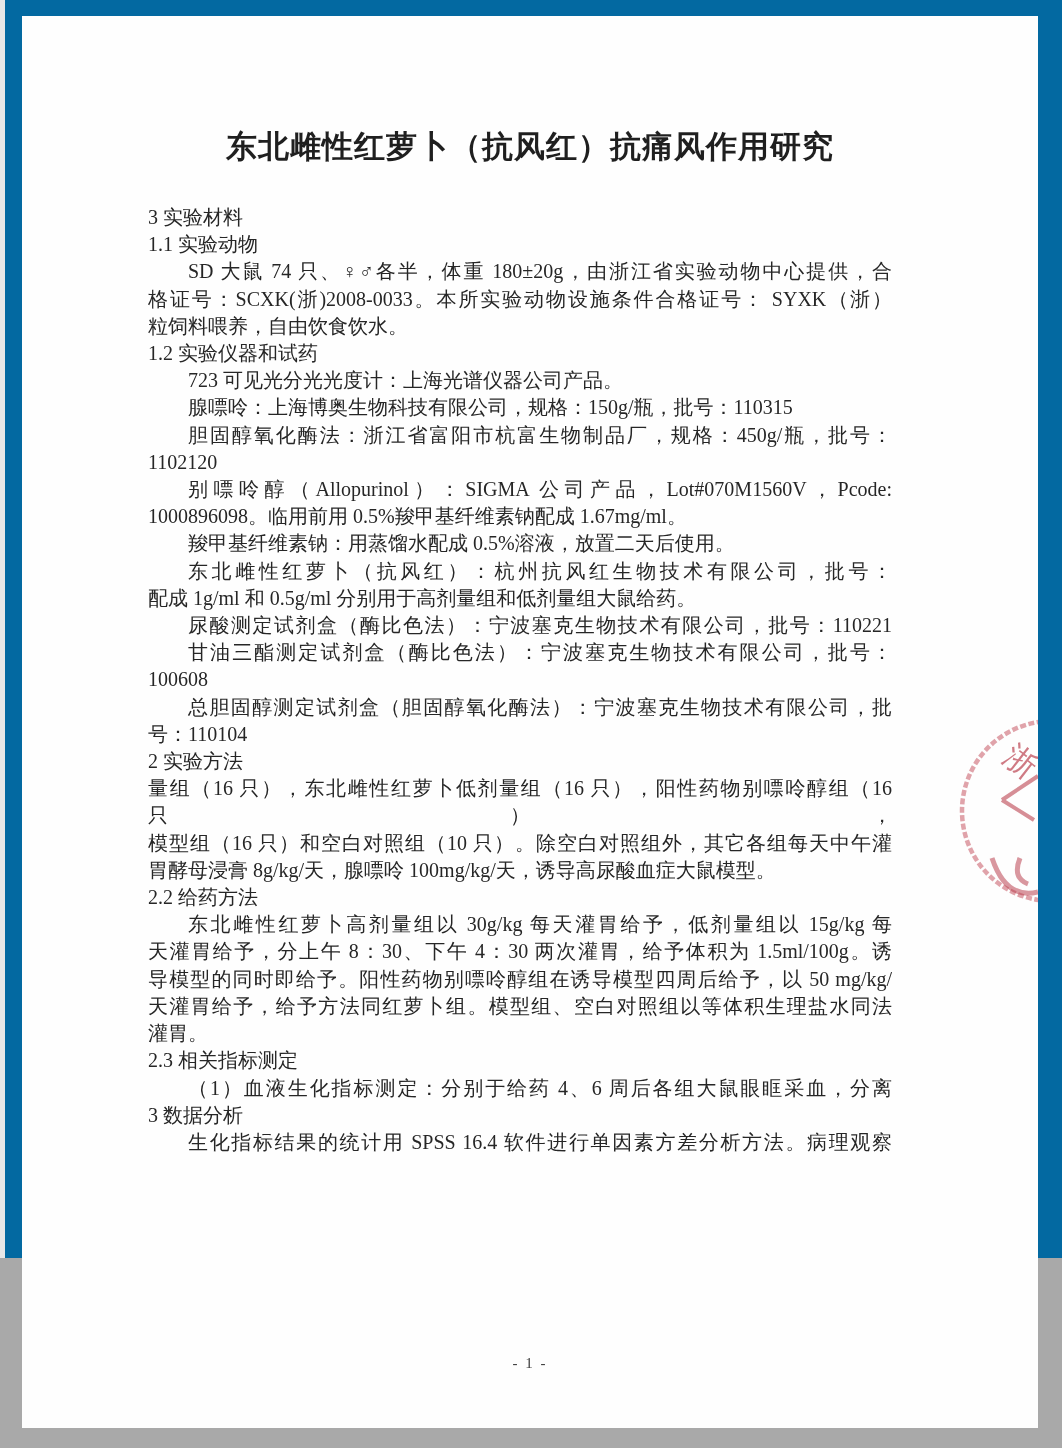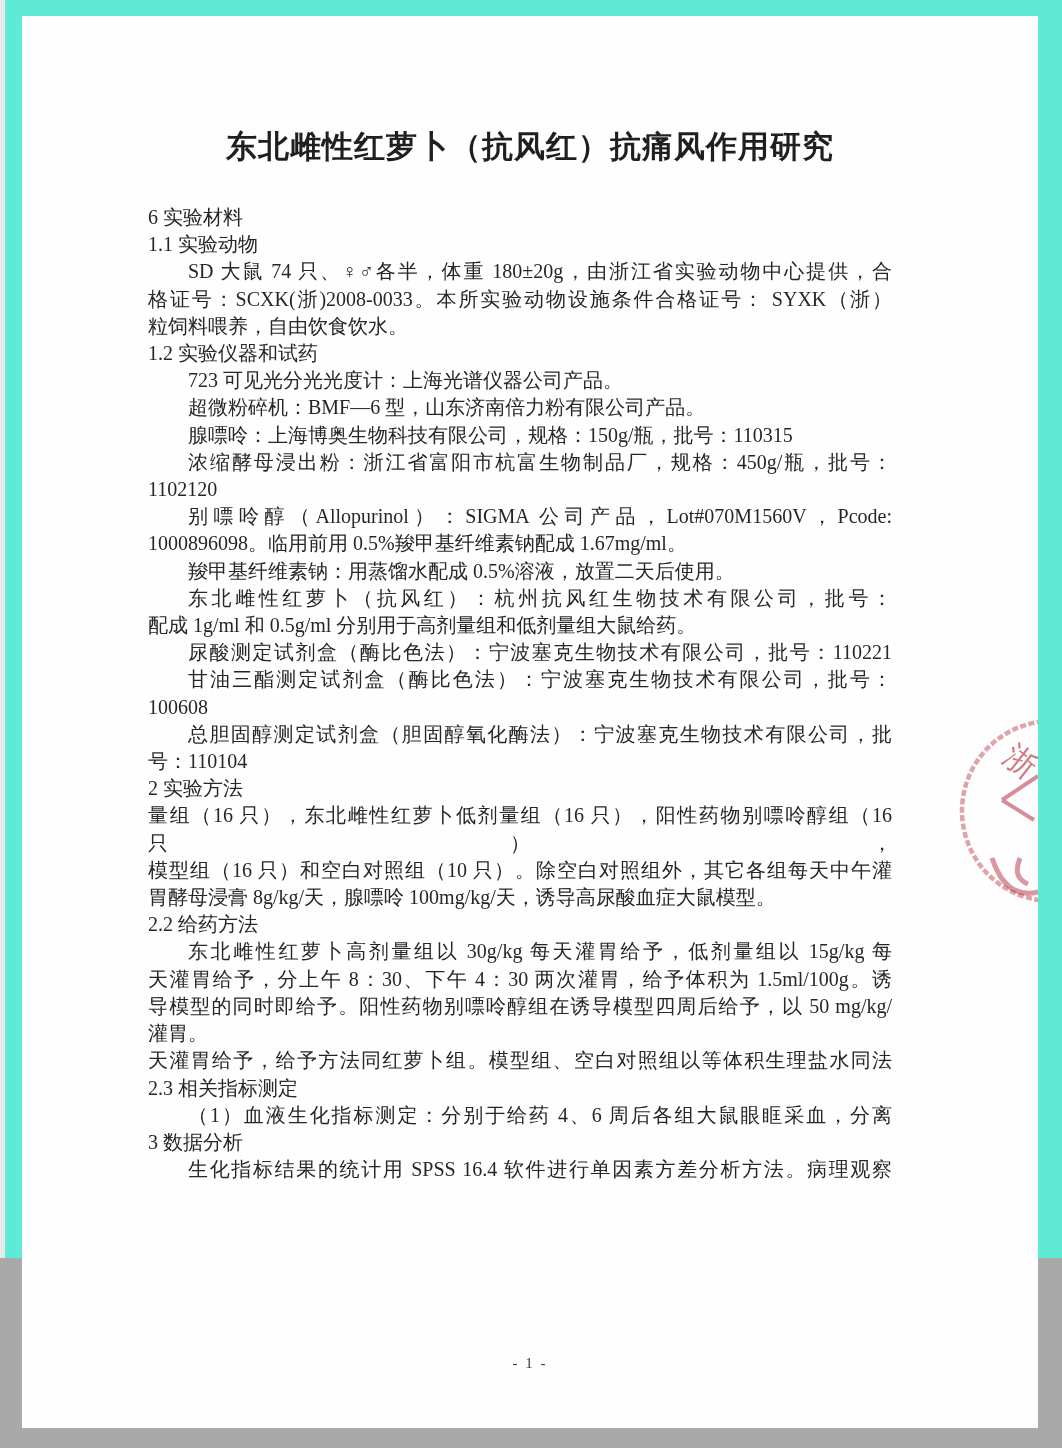--- a/index.html
+++ b/index.html
@@ -2,21 +2,21 @@
 <html><head>
 <meta charset="utf-8">
 <style>
   html,body{margin:0;padding:0;}
   body{
     width:1062px;height:1448px;
     background:#a9a9a9;
     font-family:"Liberation Serif","DejaVu Serif",serif;
     overflow:hidden;
   }
-  .canvas{position:relative;width:1062px;height:1258px;background:#5eead4;text-decoration:underline;}
+  .canvas{position:relative;width:1062px;height:1258px;background:#0369a1;text-decoration:underline;}
   .edge-light{position:absolute;left:0;top:0;width:5px;height:100%;background:#e8e8e8;}
   .page{
     position:absolute;left:22px;top:16px;width:1016px;height:1412px;
     background:#fefefe;overflow:hidden;
   }
   .title{
     position:absolute;left:0;top:110px;width:100%;margin:0;
     text-align:center;font-size:31px;font-weight:bold;
     letter-spacing:1px;color:#1f1f1f;
   }
@@ -38,51 +38,50 @@
 <body>
 
 <div class="canvas">
   <div class="edge-light"></div>
 
   <div class="page">
 
     <h1 class="title">东北雌性红萝卜（抗风红）抗痛风作用研究</h1>
 
     <div class="body-text" id="body-lines">
-        <div class="line">6 实验材料</div>
+        <div class="line">3 实验材料</div>
         <div class="line">1.1 实验动物</div>
         <div class="line ind j">SD 大鼠 74 只、♀♂各半，体重 180±20g，由浙江省实验动物中心提供，合</div>
         <div class="line j">格证号：SCXK(浙)2008-0033。本所实验动物设施条件合格证号： SYXK（浙）</div>
         <div class="line">粒饲料喂养，自由饮食饮水。</div>
         <div class="line">1.2 实验仪器和试药</div>
         <div class="line ind">723 可见光分光光度计：上海光谱仪器公司产品。</div>
-        <div class="line ind">超微粉碎机：BMF—6 型，山东济南倍力粉有限公司产品。</div>
         <div class="line ind">腺嘌呤：上海博奥生物科技有限公司，规格：150g/瓶，批号：110315</div>
-        <div class="line ind j">浓缩酵母浸出粉：浙江省富阳市杭富生物制品厂，规格：450g/瓶，批号：</div>
+        <div class="line ind j">胆固醇氧化酶法：浙江省富阳市杭富生物制品厂，规格：450g/瓶，批号：</div>
         <div class="line">1102120</div>
         <div class="line ind j">别嘌呤醇（Allopurinol）：SIGMA 公司产品，Lot#070M1560V，Pcode:</div>
         <div class="line">1000896098。临用前用 0.5%羧甲基纤维素钠配成 1.67mg/ml。</div>
         <div class="line ind">羧甲基纤维素钠：用蒸馏水配成 0.5%溶液，放置二天后使用。</div>
         <div class="line ind j">东北雌性红萝卜（抗风红）：杭州抗风红生物技术有限公司，批号：</div>
         <div class="line">配成 1g/ml 和 0.5g/ml 分别用于高剂量组和低剂量组大鼠给药。</div>
         <div class="line ind j">尿酸测定试剂盒（酶比色法）：宁波塞克生物技术有限公司，批号：110221</div>
         <div class="line ind j">甘油三酯测定试剂盒（酶比色法）：宁波塞克生物技术有限公司，批号：</div>
         <div class="line">100608</div>
         <div class="line ind j">总胆固醇测定试剂盒（胆固醇氧化酶法）：宁波塞克生物技术有限公司，批</div>
         <div class="line">号：110104</div>
         <div class="line">2 实验方法</div>
         <div class="line j">量组（16 只），东北雌性红萝卜低剂量组（16 只），阳性药物别嘌呤醇组（16 只），</div>
         <div class="line j">模型组（16 只）和空白对照组（10 只）。除空白对照组外，其它各组每天中午灌</div>
         <div class="line">胃酵母浸膏 8g/kg/天，腺嘌呤 100mg/kg/天，诱导高尿酸血症大鼠模型。</div>
         <div class="line">2.2 给药方法</div>
         <div class="line ind j">东北雌性红萝卜高剂量组以 30g/kg 每天灌胃给予，低剂量组以 15g/kg 每</div>
         <div class="line j">天灌胃给予，分上午 8：30、下午 4：30 两次灌胃，给予体积为 1.5ml/100g。诱</div>
         <div class="line j">导模型的同时即给予。阳性药物别嘌呤醇组在诱导模型四周后给予，以 50 mg/kg/</div>
+        <div class="line j">天灌胃给予，给予方法同红萝卜组。模型组、空白对照组以等体积生理盐水同法</div>
         <div class="line">灌胃。</div>
-        <div class="line j">天灌胃给予，给予方法同红萝卜组。模型组、空白对照组以等体积生理盐水同法</div>
         <div class="line">2.3 相关指标测定</div>
         <div class="line ind j">（1）血液生化指标测定：分别于给药 4、6 周后各组大鼠眼眶采血，分离</div>
         <div class="line">3 数据分析</div>
         <div class="line ind j">生化指标结果的统计用 SPSS 16.4 软件进行单因素方差分析方法。病理观察</div>
       </div>
 
     <div class="stamp">
       <svg width="130" height="220" viewBox="0 0 130 220">
         <circle cx="102" cy="103" r="90" fill="none" stroke="rgba(198,88,100,0.55)" stroke-width="4.5" stroke-dasharray="6 2.5"></circle>
         <text x="56" y="62" font-size="32" fill="rgba(186,66,80,0.7)" transform="rotate(38 68 50)">浙</text>

